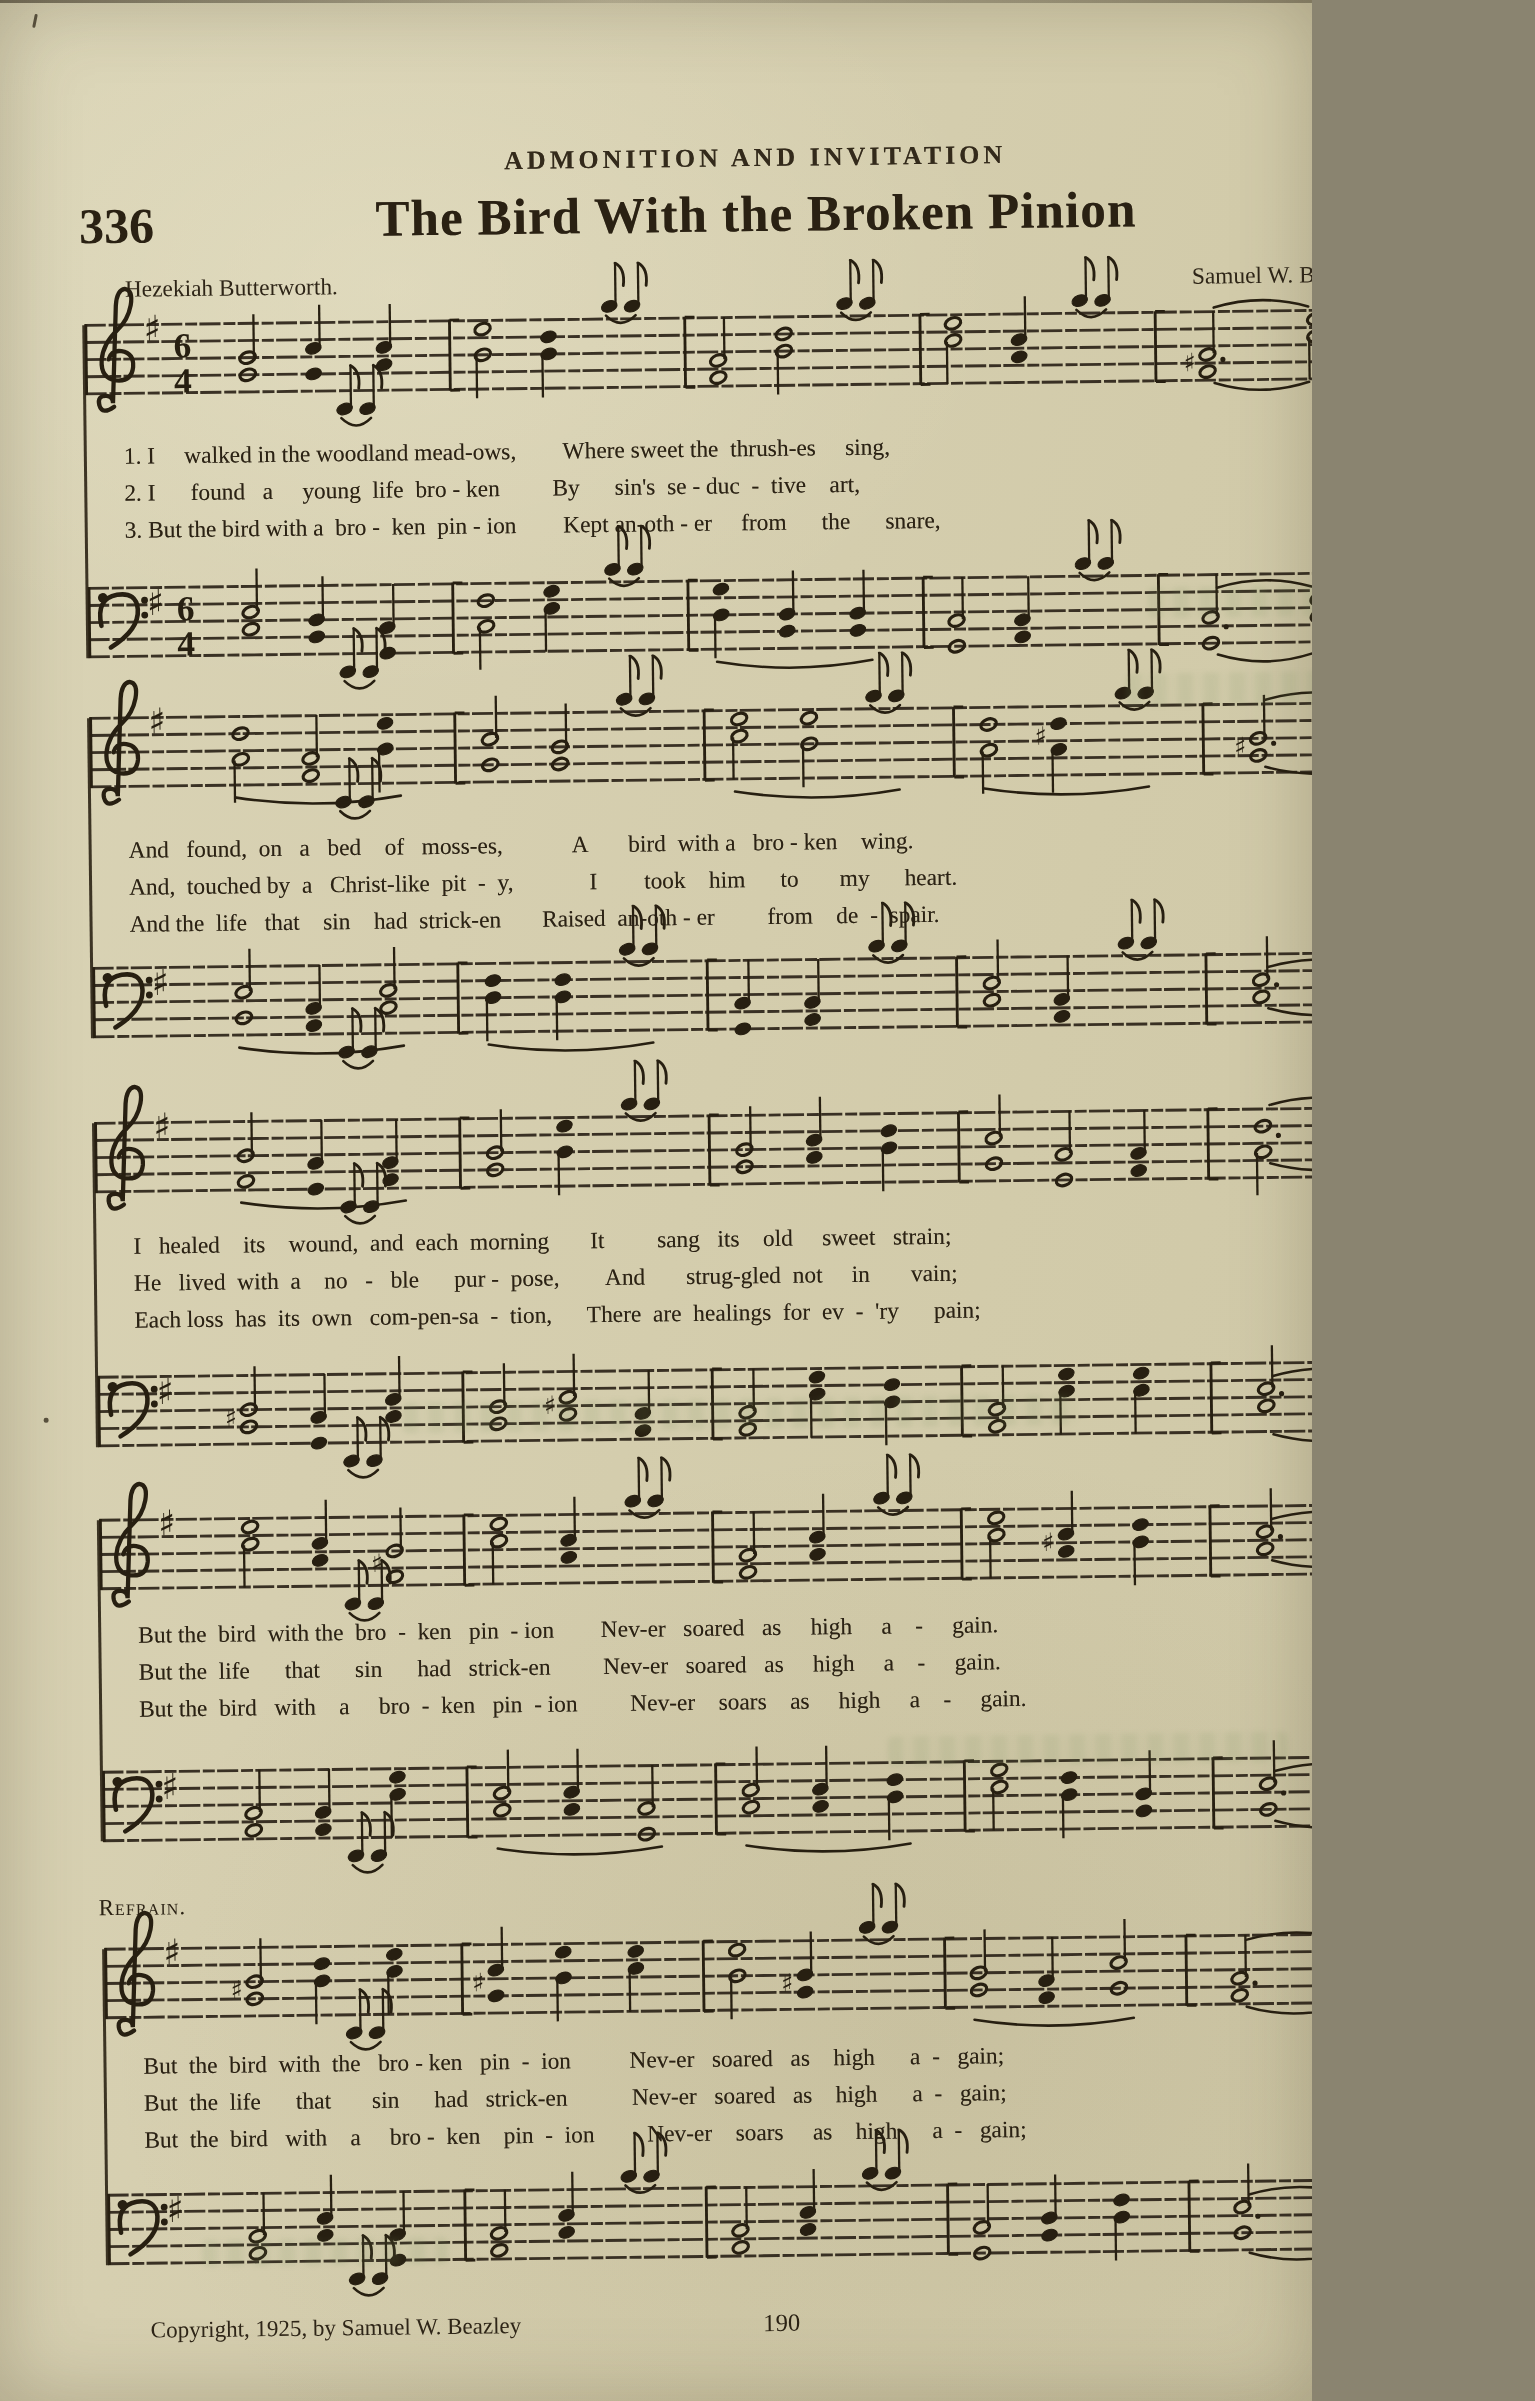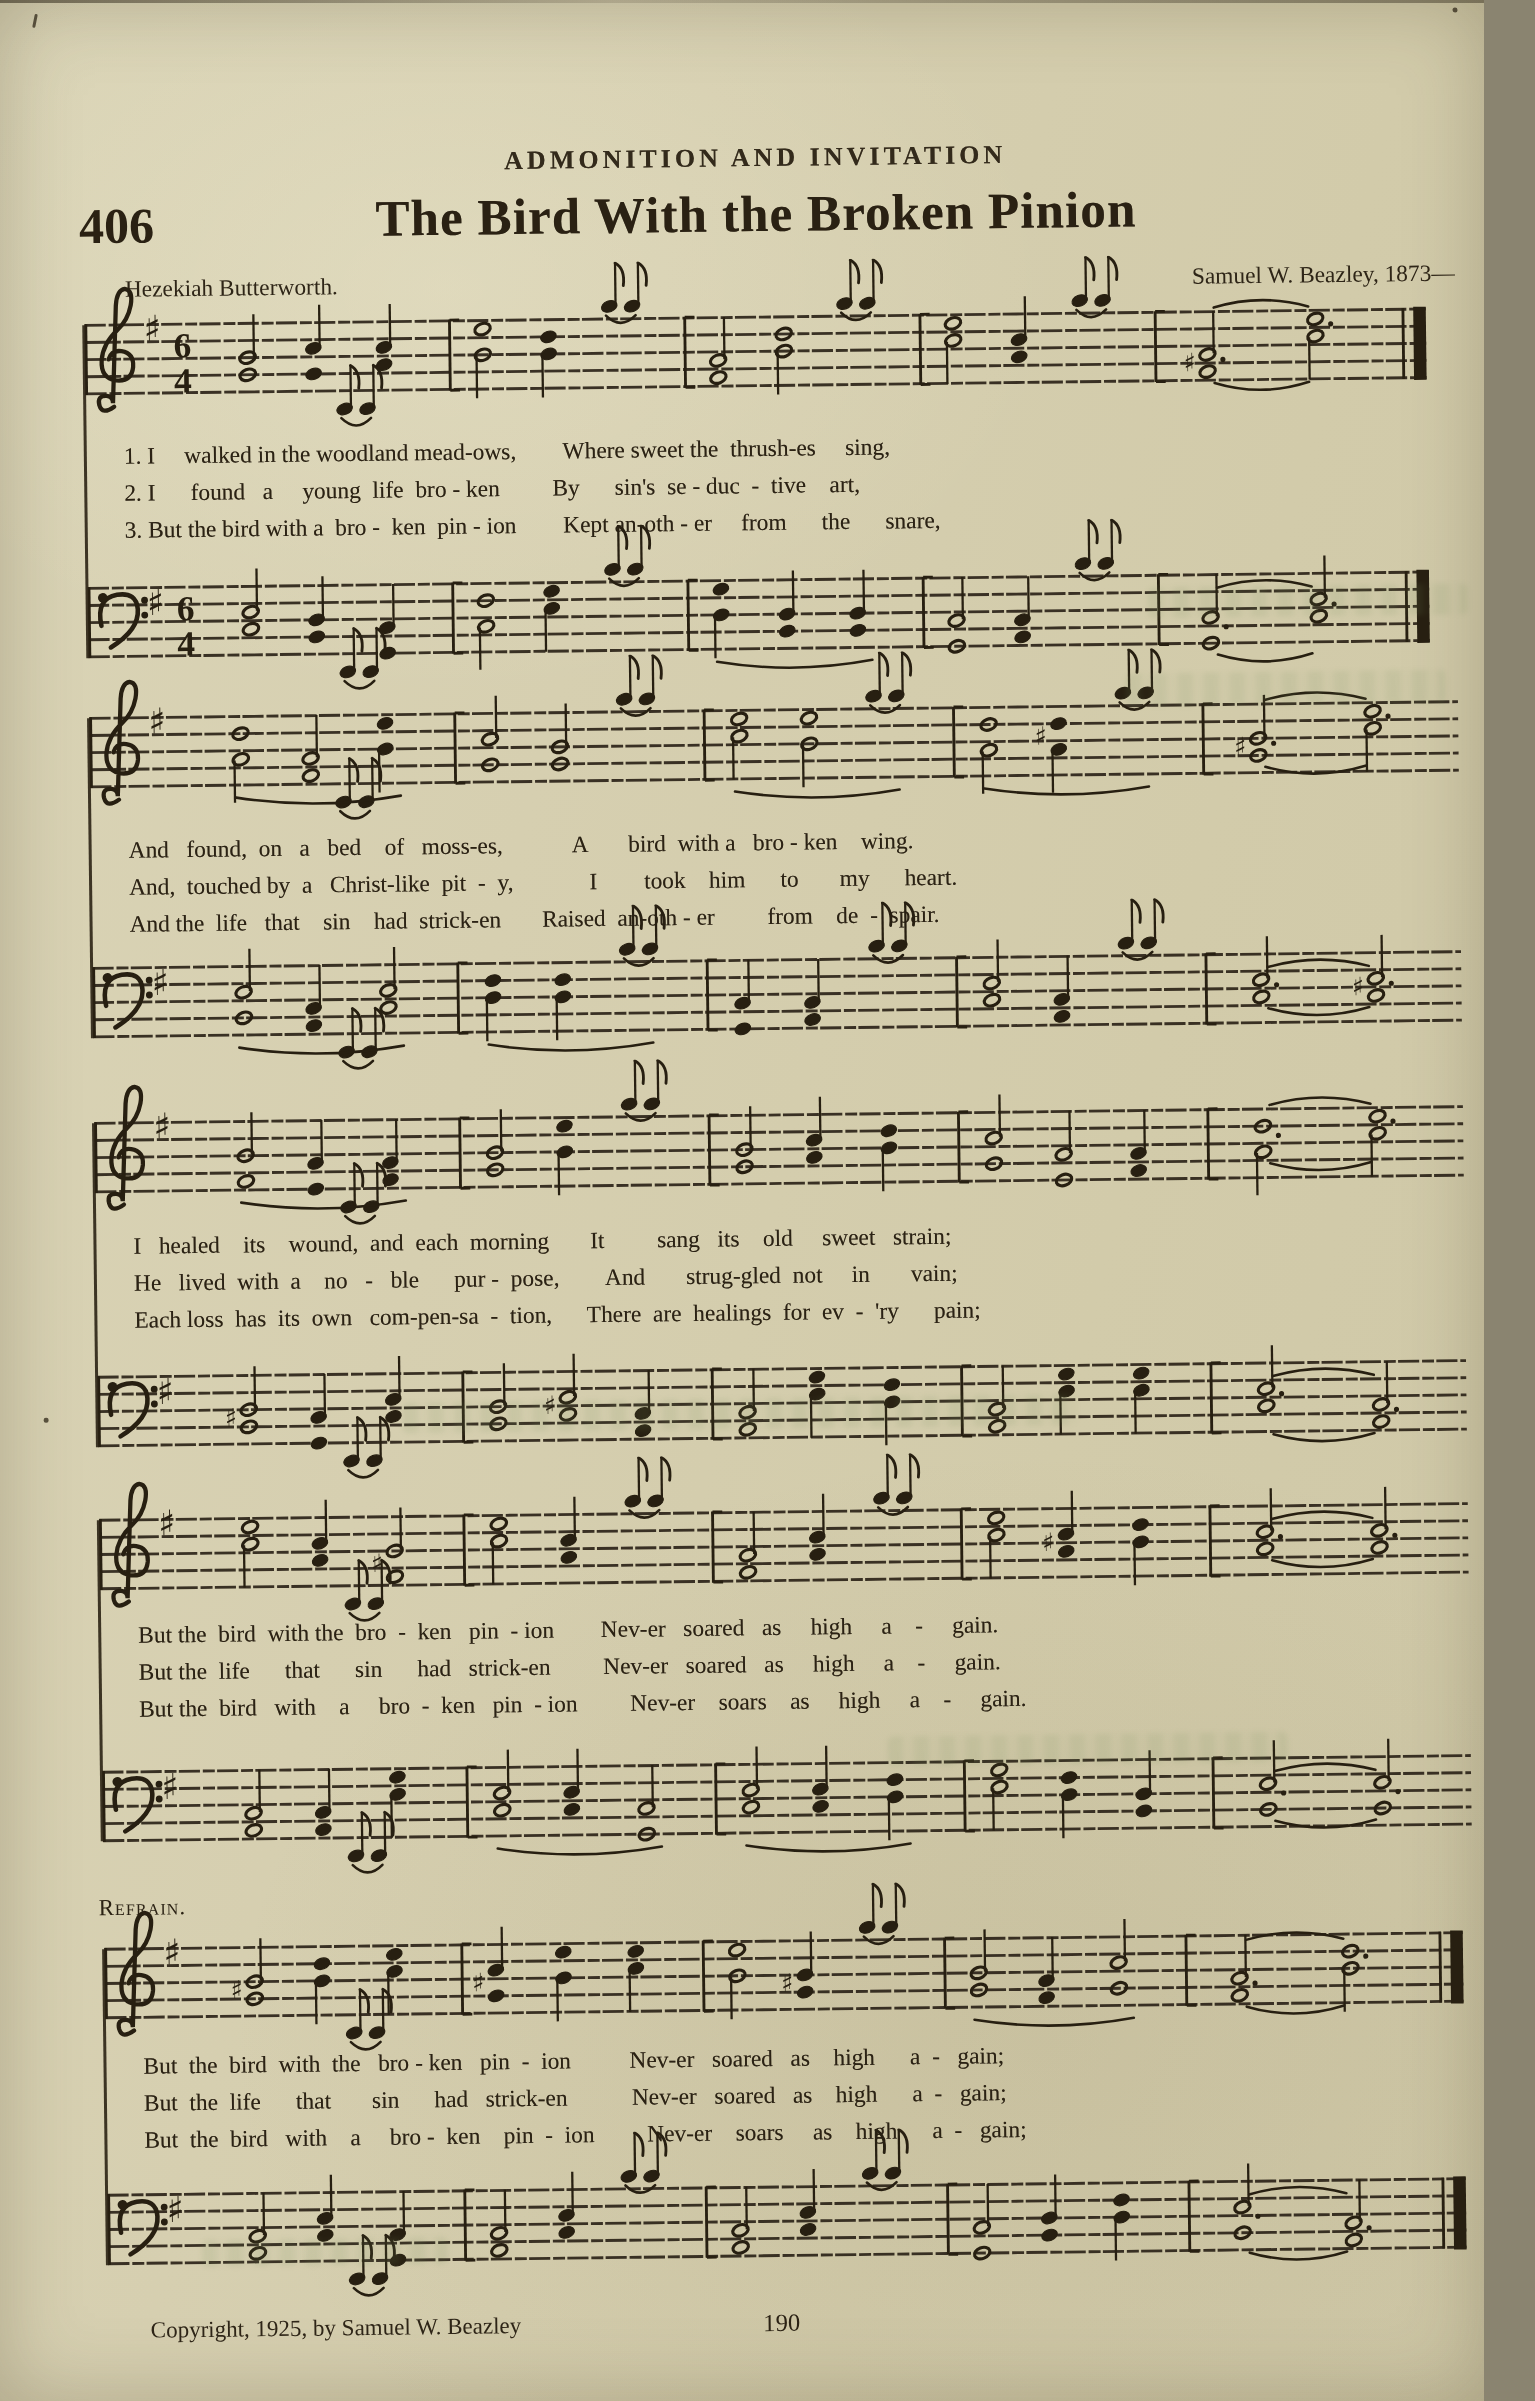--- a/index.html
+++ b/index.html
@@ -1,18 +1,18 @@
 <!DOCTYPE html>
 <html style="font-size:9.1px"><head>
 <meta charset="utf-8">
 <title>Hymnal Page 190</title>
 <style>
   html,body{margin:0;padding:0;background:#8a8470;}
   .page{
-    position:relative;width:1484px;height:2401px;overflow:hidden;
+    position:relative;width:1312px;height:2401px;overflow:hidden;
     background:
       radial-gradient(ellipse 1029px 686px at 30% 12%, rgba(255,252,230,.20), rgba(0,0,0,0) 60%),
       radial-gradient(ellipse 1258px 915px at 70% 85%, rgba(120,105,70,.10), rgba(0,0,0,0) 65%),
       linear-gradient(104deg,#dad4b6 0%,#d6cfb0 35%,#d2cbaa 68%,#cfc8a7 100%);
     box-shadow: inset 0 0 80px rgba(70,58,32,.28);
     font-family:"Liberation Serif","DejaVu Serif",serif;
     color:#2c2315;
   }
   .tilt{position:absolute;left:0;top:0;width:1536px;height:2401px;
     transform:rotate(-0.7deg);transform-origin:768px 1201px;}
@@ -42,21 +42,21 @@
   .speck{position:absolute;background:#3a3120;border-radius:50%;opacity:.8;}
 </style>
 </head>
 <body>
 
 <div class="page">
   <div class="top-edge"></div>
 
   <div class="tilt">
     <div class="section-heading">ADMONITION AND INVITATION</div>
-    <div class="hymn-number">406</div>
+    <div class="hymn-number">336</div>
     <div class="hymn-title">The Bird With the Broken Pinion</div>
     <div class="byline-author">Hezekiah Butterworth.</div>
     <div class="byline-composer">Samuel W. Beazley, 1873—</div>
 
     <div id="systems">
         <svg class="staff-svg" viewBox="0 0 2420 310" style="top: 260px;">
           <path d="M 25 100 H 2374" stroke="#2b2318" stroke-width="5" fill="none" stroke-dasharray="37 5 21 4" opacity="0.92"></path>
           <path d="M 25 130 H 2374" stroke="#2b2318" stroke-width="5" fill="none" stroke-dasharray="37 5 21 4" opacity="0.92"></path>
           <path d="M 25 160 H 2374" stroke="#2b2318" stroke-width="5" fill="none" stroke-dasharray="37 5 21 4" opacity="0.92"></path>
           <path d="M 25 190 H 2374" stroke="#2b2318" stroke-width="5" fill="none" stroke-dasharray="37 5 21 4" opacity="0.92"></path>

